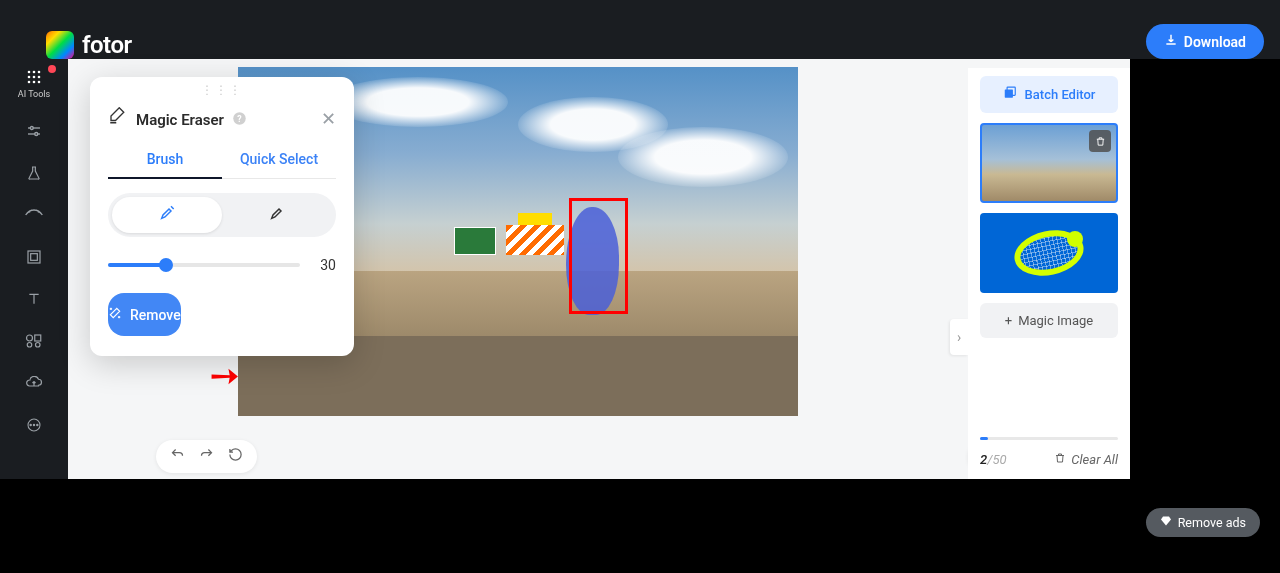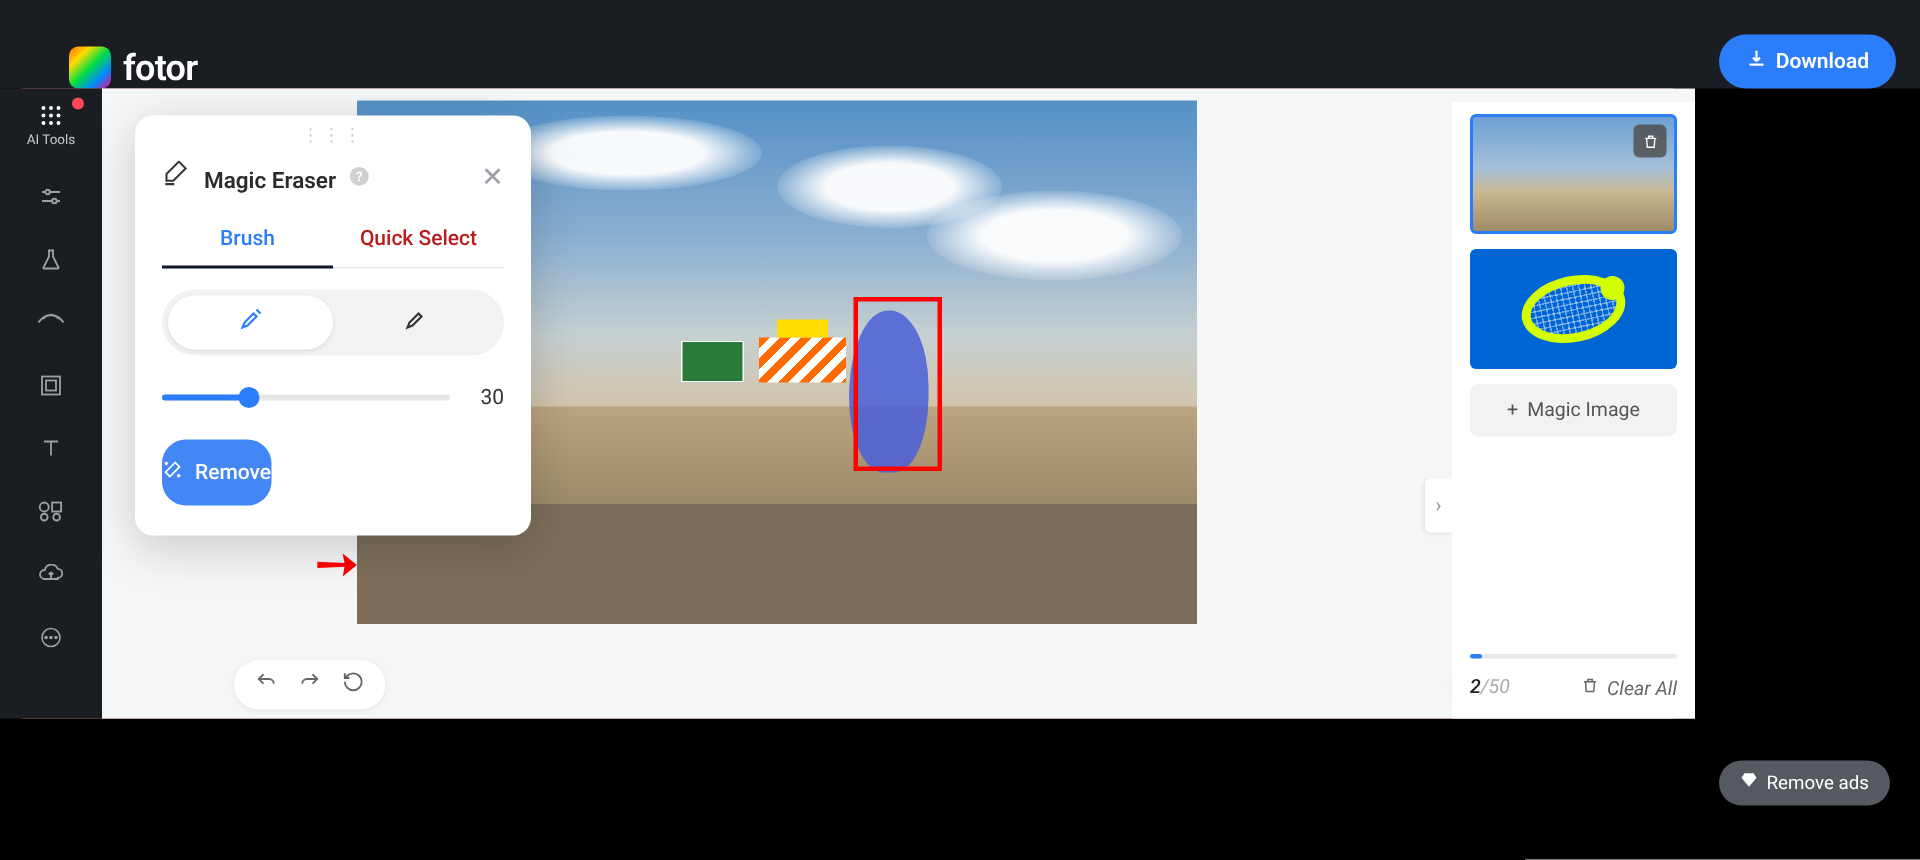--- a/index.html
+++ b/index.html
@@ -6,21 +6,21 @@
     body { background: #000; width: 1280px; height: 573px; overflow: hidden; position: relative; }
     
     
     .header { position: absolute; top: 0; left: 0; right: 0; height: 59px; background: #1a1d21; display: flex; align-items: flex-end; padding: 0 16px; justify-content: space-between; }
     .logo-wrap { display: flex; align-items: center; gap: 8px; margin-left: 30px; }
     .logo-icon { width: 28px; height: 28px; border-radius: 6px; background: linear-gradient(135deg, #ff6b00 0%, #ffdd00 25%, #00dd44 50%, #0088ff 75%, #ff0088 100%); }
     .logo-text { color: #fff; font-size: 24px; font-weight: 600; letter-spacing: -0.5px; }
     .download-btn { background: #2c7dfa; color: #fff; border: none; border-radius: 20px; padding: 9px 18px; font-size: 14px; font-weight: 600; display: flex; align-items: center; gap: 6px; cursor: pointer; }
     
     
-    .workspace { position: absolute; top: 59px; left: 0; width: 1130px; height: 420px; background: #fca5a5; display: flex; border-radius: 16px; }
+    .workspace { position: absolute; top: 59px; left: 0; width: 1130px; height: 420px; background: #14b8a6; display: flex; }
     
     
     .sidebar { width: 68px; background: #1a1d21; display: flex; flex-direction: column; align-items: center; padding-top: 8px; gap: 22px; position: relative; }
     .sb-item { width: 100%; display: flex; flex-direction: column; align-items: center; gap: 2px; color: #9aa0a6; cursor: pointer; position: relative; }
     .sb-item.active { color: #fff; }
     .sb-icon { width: 20px; height: 20px; display: flex; align-items: center; justify-content: center; }
     .sb-label { font-size: 9px; color: #ccc; }
     .sb-dot { position: absolute; top: -2px; right: 12px; width: 8px; height: 8px; background: #ff4757; border-radius: 50%; }
     
     
@@ -43,21 +43,21 @@
     
     .panel { position: absolute; left: 90px; top: 77px; width: 264px; background: #fff; border-radius: 12px; box-shadow: 0 8px 32px rgba(0,0,0,0.18); padding-bottom: 20px; }
     .panel-drag { text-align: center; color: #ccc; padding: 6px 0 0; font-size: 12px; letter-spacing: 2px; }
     .panel-head { display: flex; align-items: flex-end; padding: 10px 18px 14px; gap: 10px; }
     .panel-title { font-size: 15px; font-weight: 600; color: #2b2b2b; flex: 1; display: flex; align-items: center; gap: 8px;}
     .help-icon { color: #ccc; font-size: 14px; }
     .close-x { color: #9aa0a6; font-size: 18px; cursor: pointer; }
     .tabs { display: flex; padding: 0 18px; }
     .tab { flex: 1; text-align: center; padding: 8px 0 10px; font-size: 14px; font-weight: 500; cursor: pointer; border-bottom: 1px solid #e8e8e8;}
     .tab.active { color: #2c7dfa; border-bottom: 2px solid #0f172a; }
-    .tab:not(.active){ color:#b91c1c;}
+    .tab:not(.active){ color:#3b82f6;}
     .brush-modes { display: flex; margin: 14px 18px 10px; background: #f1f2f4; border-radius: 24px; padding: 4px; }
     .brush-mode { flex: 1; text-align: center; padding: 8px 0; border-radius: 20px; cursor: pointer; }
     .brush-mode.active { background: #fff; box-shadow: 0 1px 3px rgba(0,0,0,0.1);}
     .bm-icon { font-size: 15px; }
     .bm-blue{ color:#2c7dfa;}
     .bm-dark{color:#333;}
     .slider-row { display: flex; align-items: center; padding: 10px 18px; gap: 14px; }
     .slider-track { flex: 1; height: 4px; background: #e6e6e6; border-radius: 2px; position: relative; }
     .slider-fill { position: absolute; left: 0; top: 0; bottom: 0; width: 30%; background: #2c7dfa; border-radius: 2px; }
     .slider-thumb { position: absolute; left: 30%; top: 50%; transform: translate(-50%, -50%); width: 14px; height: 14px; background: #2c7dfa; border-radius: 50%; }
@@ -282,20 +282,27 @@
   </div>
   <button class="remove-btn">
     <span><svg width="14" height="14" viewBox="0 0 24 24" fill="none" stroke="currentColor" stroke-width="2">
           <path d="M15 4l-11 11 5 5 11-11-5-5zM5 3v4M3 5h4M19 17v4M17 19h4"></path>
         </svg></span>
     <span>Remove</span>
   </button>
 </div>
 
 <div class="rightrail">
+  <button class="batch-btn">
+    <span><svg width="14" height="14" viewBox="0 0 24 24" fill="currentColor">
+          <rect x="3" y="6" width="14" height="14" rx="1"></rect>
+          <rect x="7" y="2" width="14" height="14" rx="1" fill="none" stroke="currentColor" stroke-width="2"></rect>
+        </svg></span>
+    <span>Batch Editor</span>
+  </button>
   <div class="thumb thumb-desert sel">
     <div class="thumb-del">
         <svg width="11" height="11" viewBox="0 0 24 24" fill="none" stroke="currentColor" stroke-width="2">
           <path d="M4 7h16M9 7V4h6v3M6 7l1 13h10l1-13"></path>
         </svg>
       </div>
   </div>
   <div class="thumb thumb-tennis">
     <div class="racket"></div>
     <div class="ball"></div>

